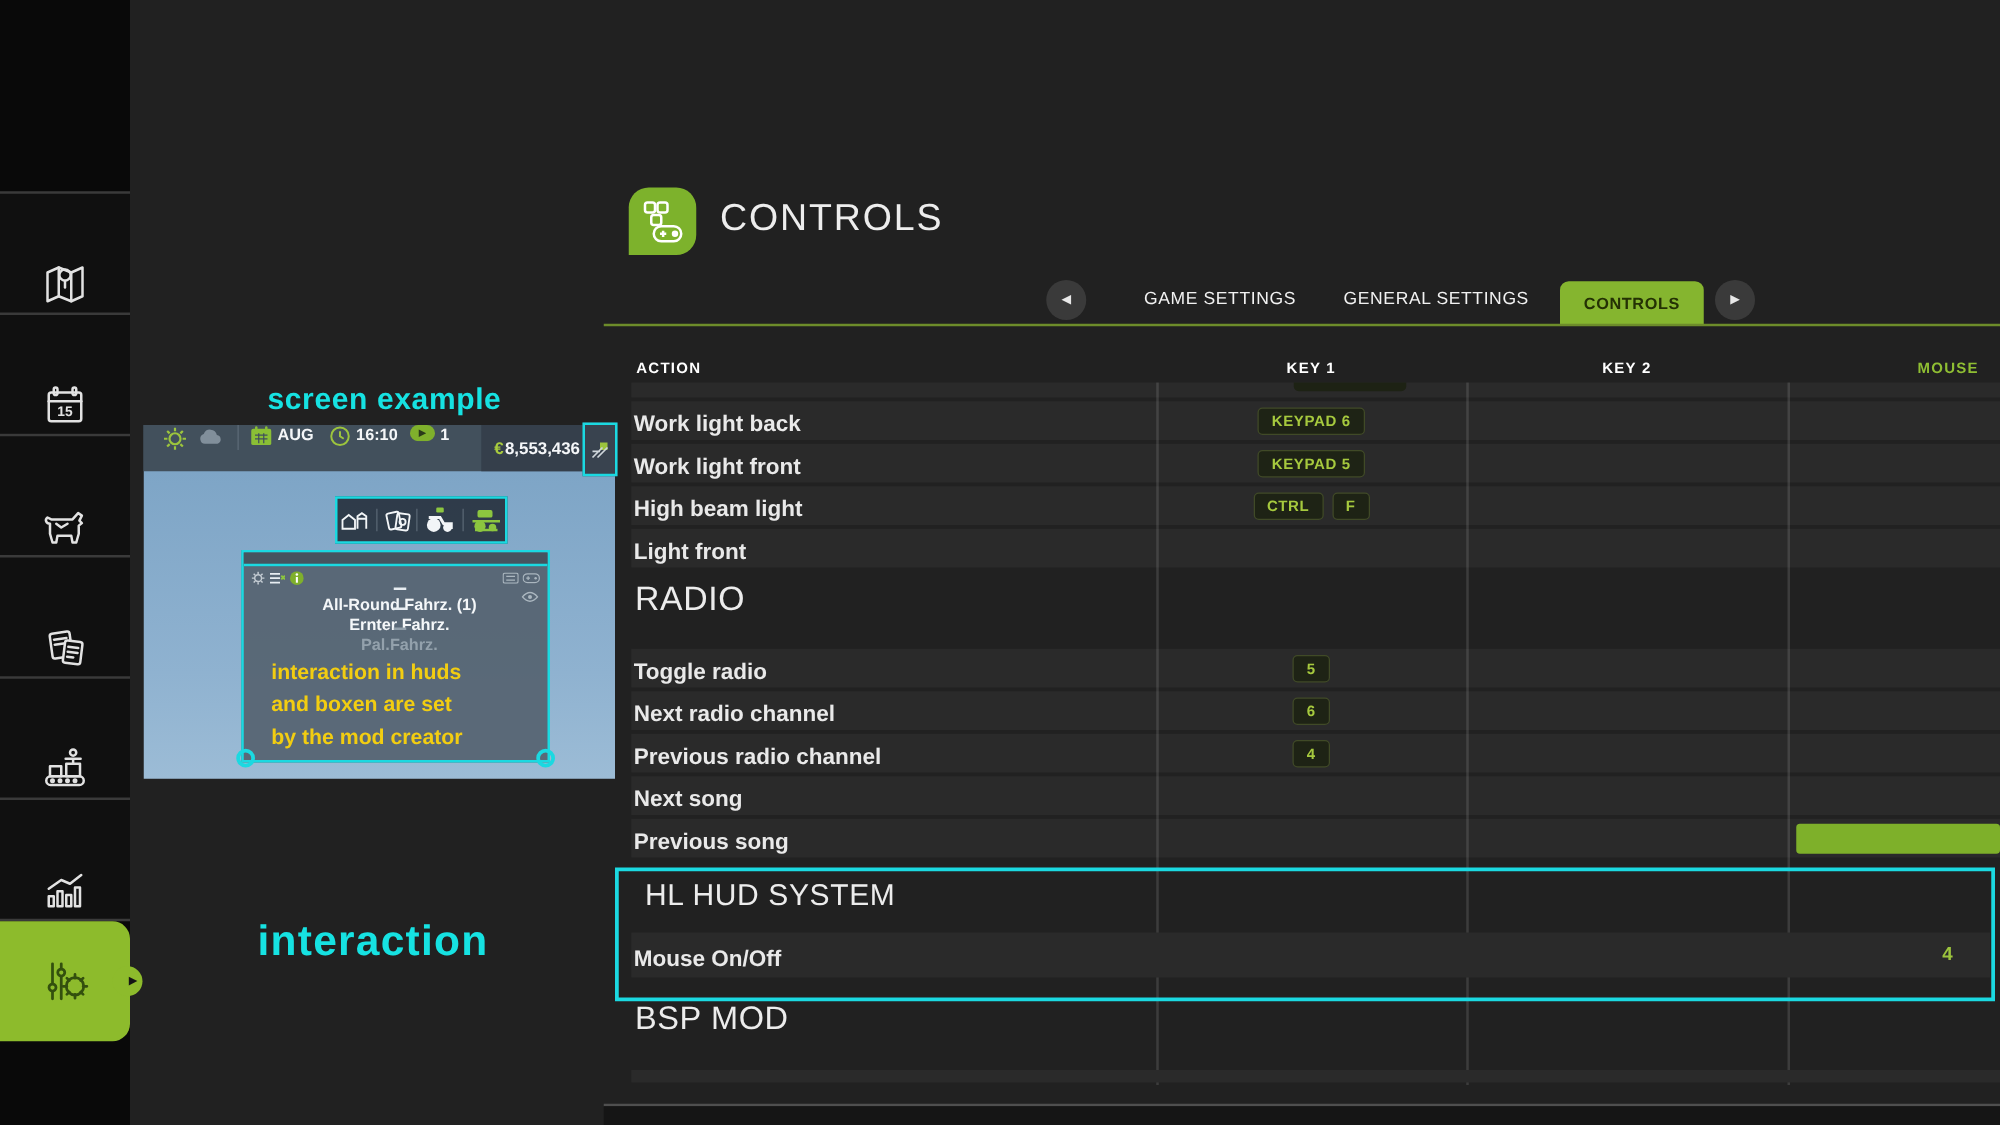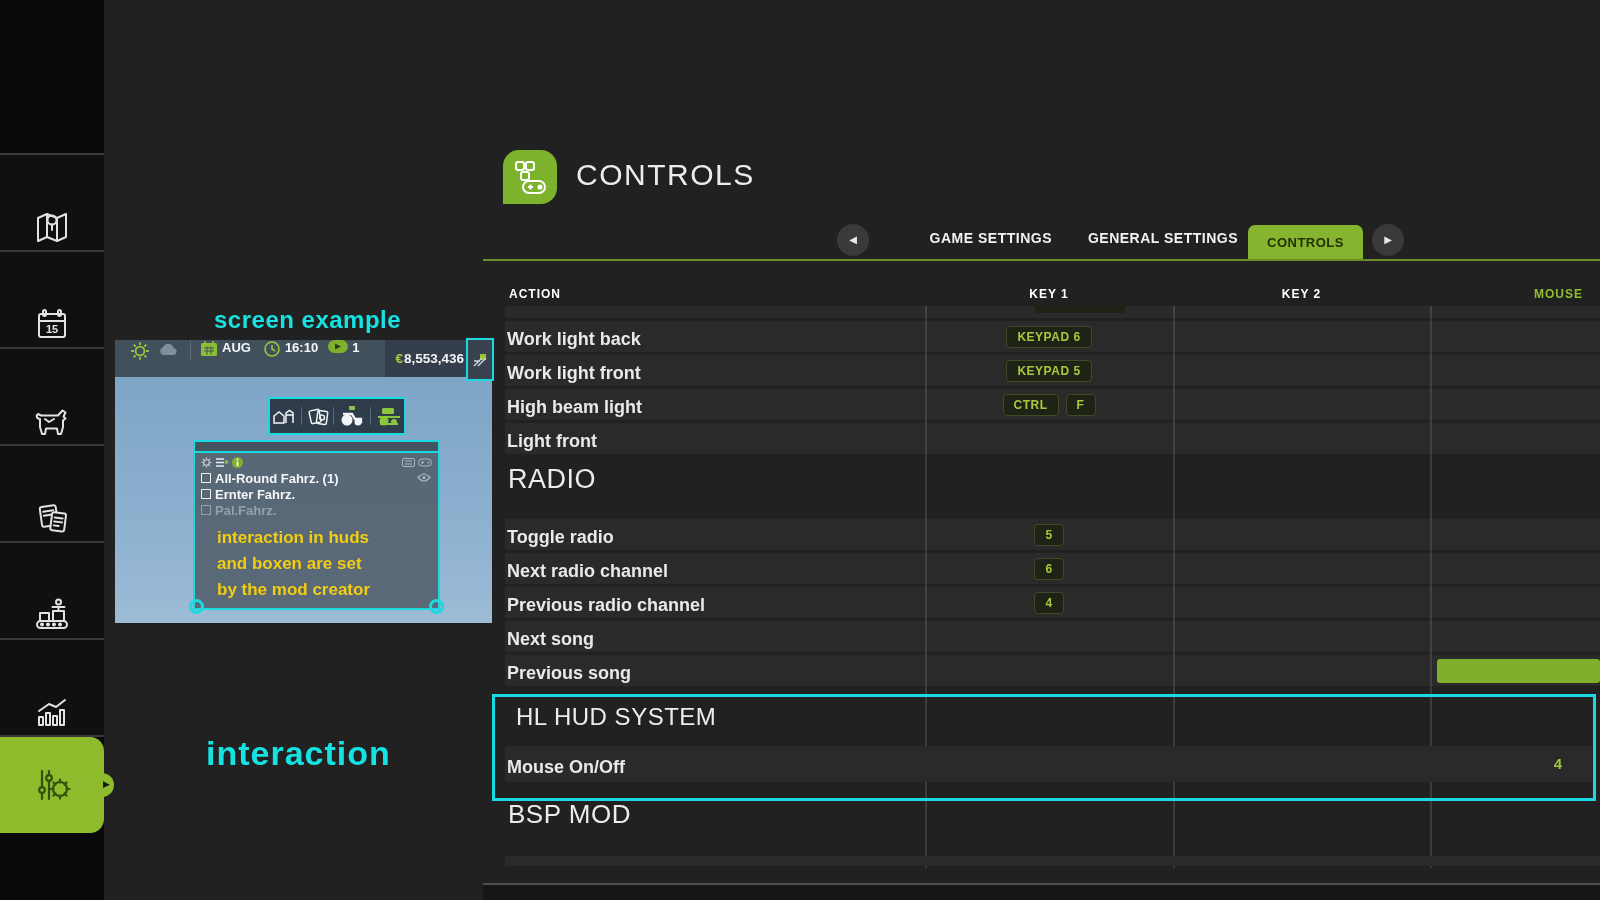--- a/index.html
+++ b/index.html
@@ -20,21 +20,21 @@
 
   
   #title-icon{left:503px;top:150px;width:54px;height:54px;background:#7db22c;
               border-radius:16px 16px 16px 0;display:flex;align-items:center;justify-content:center;}
   #title-icon svg{stroke:#fff;fill:none;stroke-width:2;}
   #page-title{left:576px;top:158px;font-size:30px;letter-spacing:1.5px;color:#ededed;}
 
   
   .tab-arrow{width:32px;height:32px;border-radius:50%;background:#3a3a3a;color:#e8e8e8;
              font-size:10px;line-height:32px;text-align:center;cursor:pointer;}
-  .tab-label{top:230px;font-size:14px;font-weight:bold;color:#f2f2f2;letter-spacing:.5px;text-align:right;}
+  .tab-label{top:230px;font-size:14px;font-weight:normal;color:#f2f2f2;letter-spacing:.5px;text-align:center;}
   #tab-active{left:1248px;top:225px;width:115px;height:35px;background:#85b52f;border-radius:7px 7px 0 0;
               display:flex;align-items:center;justify-content:center;}
   #tab-active span{font-size:13px;font-weight:bold;color:#243104;letter-spacing:.5px;}
   #tab-underline{left:483px;top:259px;width:1117px;height:2px;background:#6d8c2a;}
 
   
   .th{top:287px;font-size:12px;font-weight:bold;color:#fff;letter-spacing:1px;}
   .th.center{text-align:center;}
   .vline{top:306px;height:562px;width:2px;background:rgba(255,255,255,.12);}
   .trow{left:505px;width:1095px;height:31px;background:#2a2a2a;}
@@ -73,21 +73,21 @@
   #icon-row{left:268px;top:397px;width:138px;height:38px;background:rgba(38,48,60,.9);
             border:2px solid #1bd9e1;display:flex;align-items:center;justify-content:space-around;box-sizing:border-box;}
   #icon-row .isep{width:1px;height:18px;background:#5a6774;}
 
   #hud-panel{left:193px;top:440px;width:247px;height:170px;border:2px solid #1bd9e1;
              background:rgba(86,100,114,.94);box-sizing:border-box;}
   #hud-handle{height:9px;background:#46545f;border-bottom:2px solid #1bd9e1;}
   #hud-iconbar{display:flex;align-items:center;gap:4px;padding:2px 6px 1px 6px;height:14px;}
   #hud-iconbar .right{margin-left:auto;display:flex;gap:3px;}
   .hud-item{position:relative;display:flex;align-items:center;gap:4px;padding-left:6px;height:16px;
-            font-size:13px;font-weight:bold;color:#f4f7f9;}
+            font-size:13px;font-weight:bold;color:#f4f7f9;flex-direction:column;}
   .hud-item .chk{width:8px;height:8px;border:1.5px solid #e8edf2;}
   .hud-item.faded{color:#93a1ac;}
   .hud-item.faded .chk{border-color:#93a1ac;}
   .hud-eye{position:absolute;right:7px;top:3px;}
   #hud-note{margin:7px 0 0 22px;font-size:17px;font-weight:bold;color:#f2cd11;line-height:26px;}
   .handle-dot{position:absolute;width:9px;height:9px;border:3px solid #1bd9e1;border-radius:50%;}
 </style>
 </head>
 <body>
 

